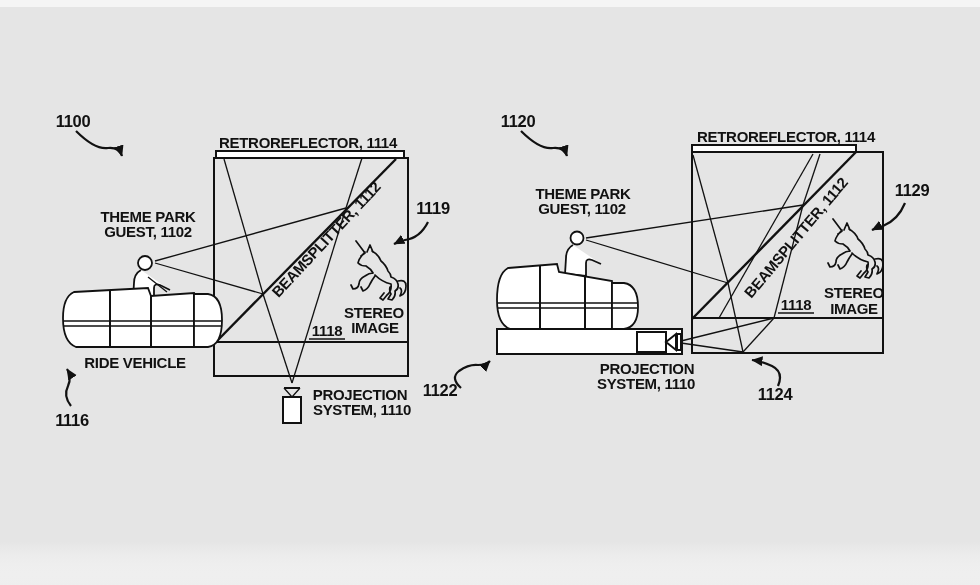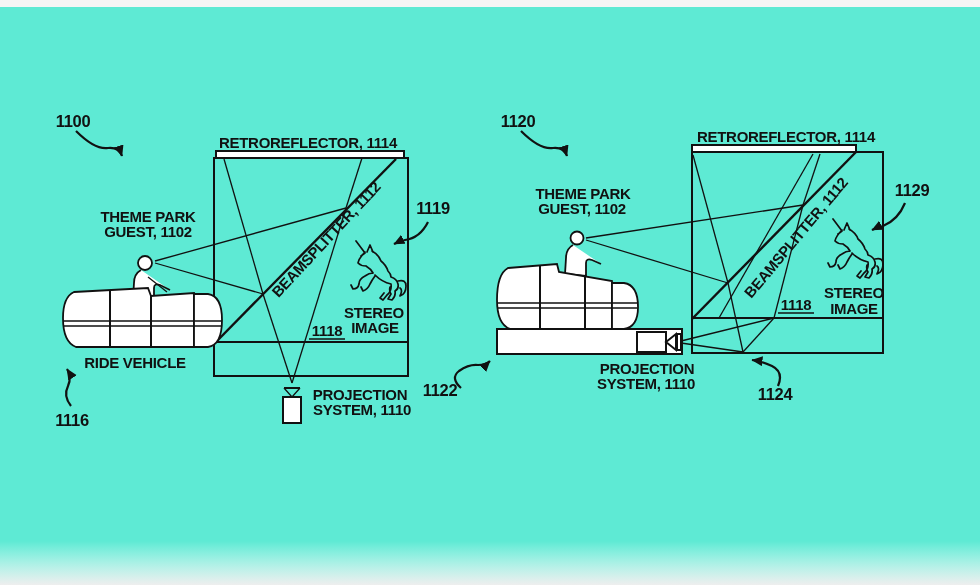--- a/index.html
+++ b/index.html
@@ -1,16 +1,16 @@
 <!DOCTYPE html>
 <html><head>
 <meta charset="utf-8">
 <style>
   html,body{margin:0;padding:0;background:#ffffff;}
-  .stage{position:relative;width:980px;height:585px;background:#5eead4;overflow:hidden;
+  .stage{position:relative;width:980px;height:585px;background:#e5e5e5;overflow:hidden;
          font-family:"Liberation Sans", sans-serif;}
   svg{position:absolute;left:0;top:0;}
   .ptext{fill:#111111;font-family:"Liberation Sans", sans-serif;font-weight:700;letter-spacing:-0.3px;}
   .lbl{font-size:15px;}
   .ref{font-size:16.5px;}
   .ray{stroke:#111111;stroke-width:1.3;fill:none;}
   .thick{stroke:#111111;stroke-width:2.4;fill:none;}
   .frame{stroke:#111111;stroke-width:2;fill:none;}
   .framew{stroke:#111111;stroke-width:2;fill:#ffffff;}
   .part{stroke:#111111;stroke-width:1.8;fill:#ffffff;}

